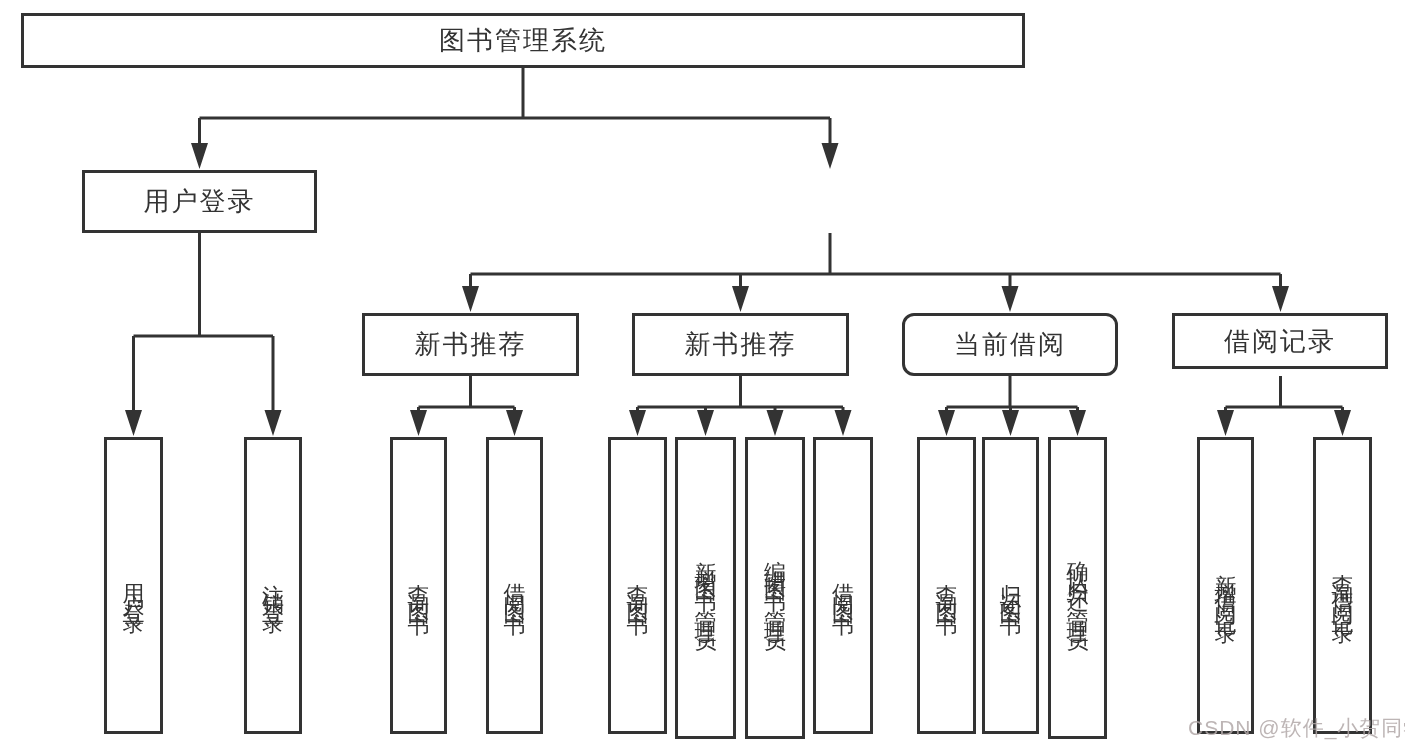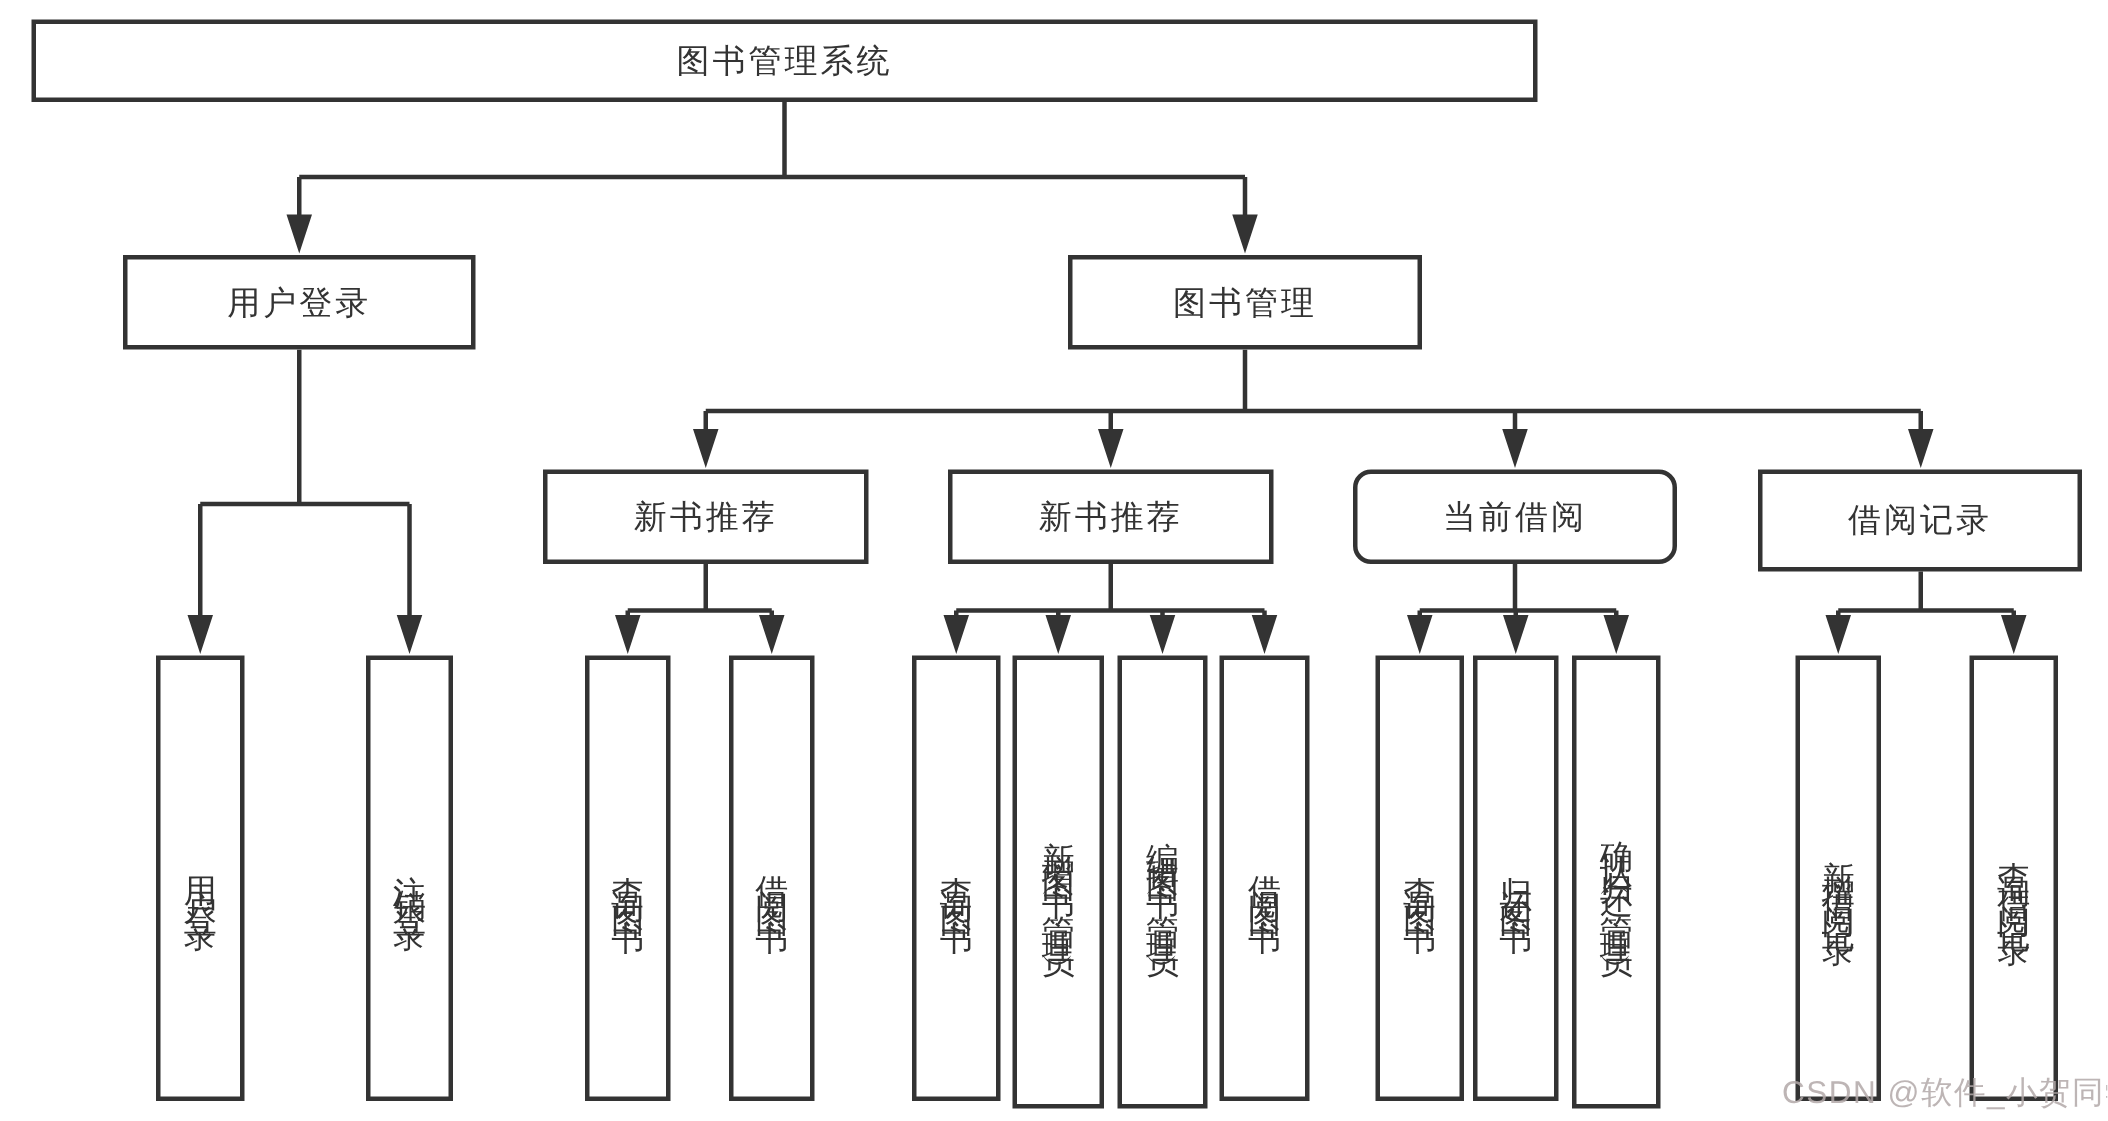--- a/index.html
+++ b/index.html
@@ -19,21 +19,21 @@
     pointer-events: none;
   }
   .hbox {
     position: absolute;
     box-sizing: border-box;
     border: 3px solid #333333;
     background: #ffffff;
     display: flex;
     align-items: center;
     justify-content: center;
-    font-size: 22px;
+    font-size: 26px;
     letter-spacing: 2px;
     white-space: nowrap;
   }
   .vbox {
     position: absolute;
     box-sizing: border-box;
     border: 3px solid #333333;
     background: #ffffff;
     display: flex;
     align-items: center;
@@ -50,21 +50,21 @@
     line-height: 1;
     white-space: nowrap;
   }
   
   .root { left: 21px;   top: 13px;  width: 1004px; height: 55px; }
   .l2a  { left: 82px;   top: 170px; width: 235px;  height: 63px; }
   .l2b  { left: 712px;  top: 170px; width: 236px;  height: 63px; }
   .l3a  { left: 362px;  top: 313px; width: 217px;  height: 63px; text-align: right; }
   .l3b  { left: 632px;  top: 313px; width: 217px;  height: 63px; }
   .l3c  { left: 902px;  top: 313px; width: 216px;  height: 63px; border-radius: 12px; }
-  .l3d  { left: 1172px; top: 313px; width: 216px;  height: 68px; }
+  .l3d  { left: 1172px; top: 313px; width: 216px;  height: 56px; }
   .lf1  { left: 104px;  width: 59px; }
   .lf2  { left: 244px;  width: 58px; }
   .lf3  { left: 390px;  width: 57px; }
   .lf4  { left: 486px;  width: 57px; }
   .lf5  { left: 608px;  width: 59px; }
   .lf6  { left: 675px;  width: 61px; }
   .lf7  { left: 745px;  width: 60px; }
   .lf8  { left: 813px;  width: 60px; }
   .lf9  { left: 917px;  width: 59px; }
   .lf10 { left: 982px;  width: 57px; }
@@ -140,21 +140,20 @@
       M938 410 L955 410 L946.5 436 Z
       M1002 410 L1019 410 L1010.5 436 Z
       M1069 410 L1086 410 L1077.5 436 Z
       M1217 410 L1234 410 L1225.5 436 Z
       M1334 410 L1351 410 L1342.5 436 Z"></path>
   </svg>
 
   <div class="hbox root">图书管理系统</div>
 
   <div class="hbox l2a">用户登录</div>
-  <div class="hbox l2b">图书管理</div>
 
   <div class="hbox l3a">新书推荐</div>
   <div class="hbox l3b">新书推荐</div>
   <div class="hbox l3c">当前借阅</div>
   <div class="hbox l3d">借阅记录</div>
 
   <div class="vbox lf1">
     <span class="vtext">用户登录</span>
   </div>
   <div class="vbox lf2">

